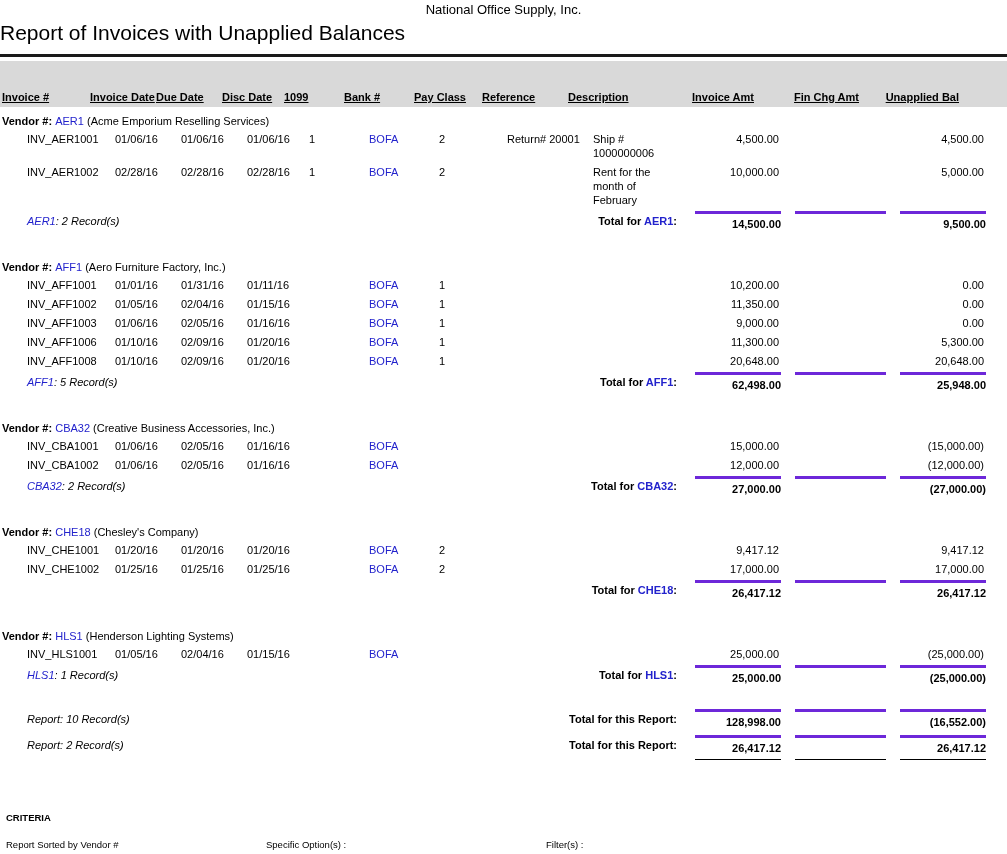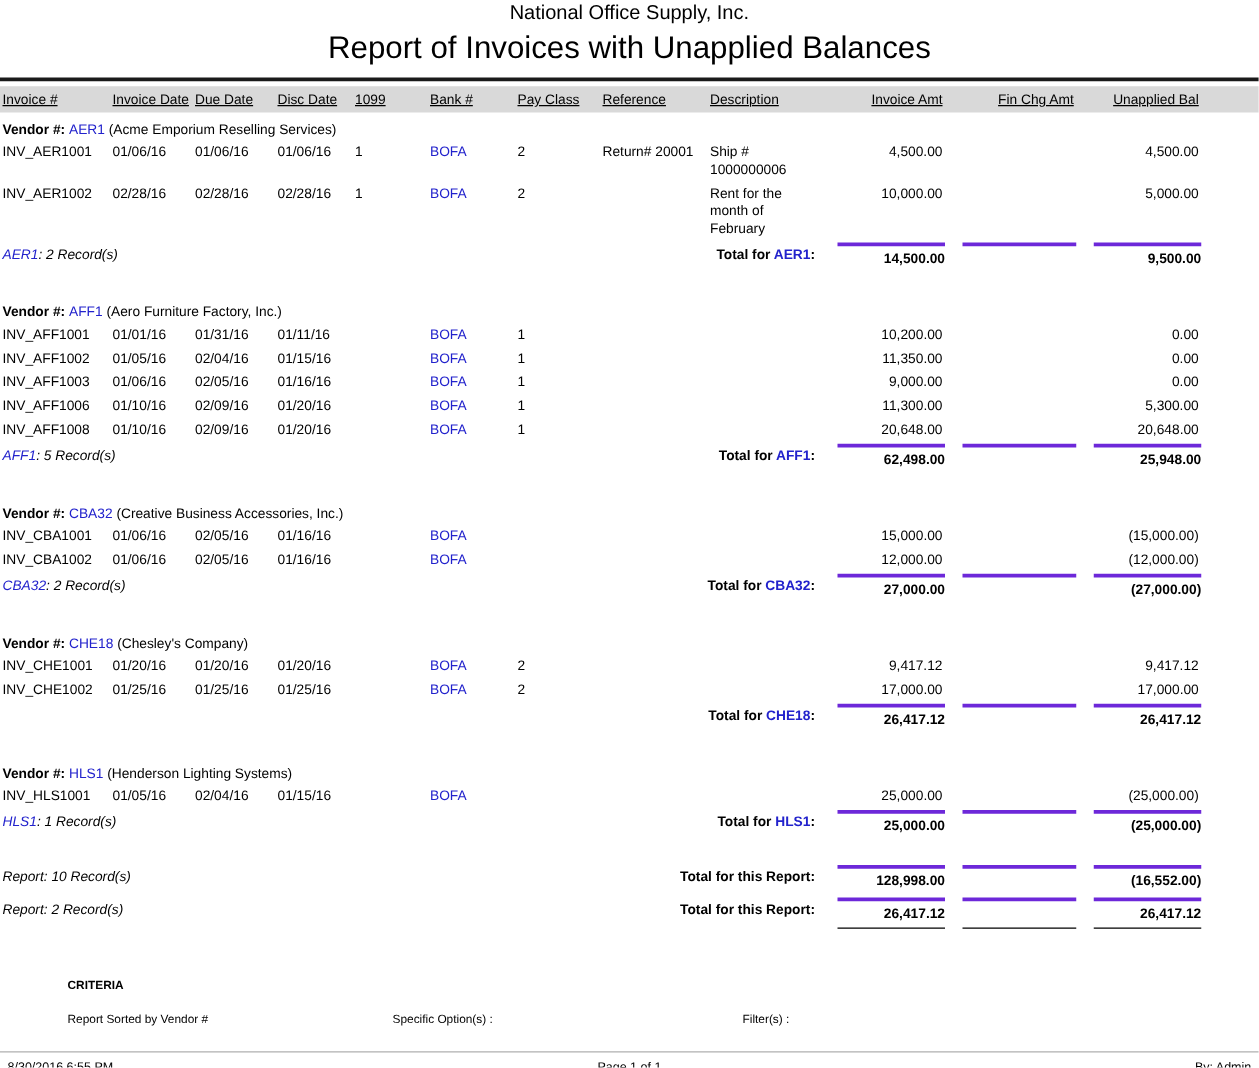--- a/index.html
+++ b/index.html
@@ -4,34 +4,35 @@
 <style>
   * { box-sizing: border-box; margin: 0; padding: 0; }
   html, body { width: 1007px; height: 854px; }
   body {
     background: #ffffff;
     font-family: "Liberation Sans", sans-serif;
     color: #000;
     font-size: 11px;
     overflow: hidden;
   }
-  .company { text-align: center; font-size: 16px; padding-top: 2px; }
-  .title   { text-align: center; font-size: 25px; margin-top: 4px; letter-spacing: 0; }
+  .company { text-align: center; font-size: 13px; padding-top: 2px; }
+  .title   { text-align: left; font-size: 21px; margin-top: 4px; letter-spacing: 0; }
   .rule    { height: 3px; background: var(--rule-black, #1a1a1a); margin-top: 9px; }
 
   .grid {
     display: grid;
     grid-template-columns: 88px 66px 66px 62px 60px 70px 68px 86px 90px 100px 105px 100px;
+    padding-left: 25px;
   }
   .hdr {
     background: var(--header-band, #d9d9d9);
     margin-top: 4px;
     padding: 5px 0 4px;
   }
-  .hcell { font-weight: normal; text-decoration: underline; padding-left: 2px; white-space: nowrap; }
+  .hcell { font-weight: bold; text-decoration: underline; padding-left: 2px; white-space: nowrap; margin-top: 25px; }
   .hcell.amt { text-align: right; padding-right: 2px; padding-left: 0; }
 
   #report-body { margin-top: 2px; }
   .group { margin-bottom: 20px; }
   .vrow  { padding: 5px 0 2px 2px; line-height: 14px; }
   .b     { font-weight: bold; }
   .blue  { color: var(--link-blue, #2222cc); }
   .italic{ font-style: italic; }
 
   .drow .cell { padding: 2px 0 3px 2px; line-height: 14px; }
@@ -41,21 +42,21 @@
   .trow { margin-top: 1px; }
   .trow .cell, .rrow .cell { padding: 3px 0 4px 2px; line-height: 14px; }
   .span-rec   { grid-column: 1 / 6; }
   .span-label { grid-column: 6 / 10; text-align: right; padding-right: 4px !important; }
   .line-top    { border-top: 3px solid #6d28d9; margin-left: 14px; }
   .line-bottom { border-bottom: 1px solid #000; }
 
   .rtotals { margin-top: 16px; }
   .rrow + .rrow { margin-top: 2px; }
 
-  .criteria { margin-top: 40px; padding-left: 48px; }
+  .criteria { margin-top: 52px; }
   .crit-head { font-size: 9.5px; font-weight: bold; padding-left: 6px; }
   .crit-row {
     display: grid;
     grid-template-columns: 220px 240px 1fr;
     margin-top: 16px;
     font-size: 9.5px;
     gap: 40px;
   }
   .crit-row > div { padding-left: 6px; }
 

